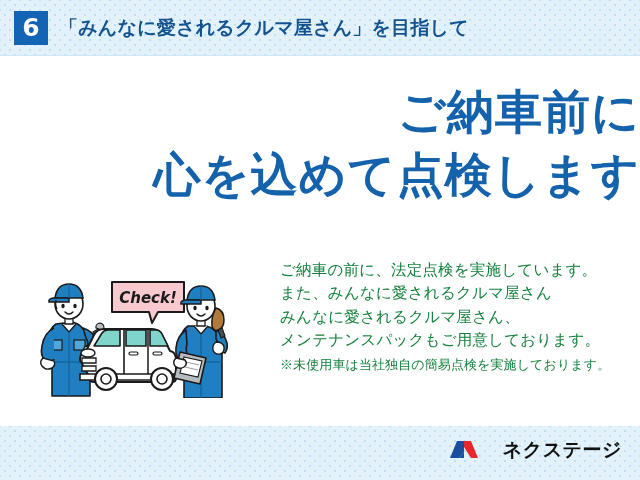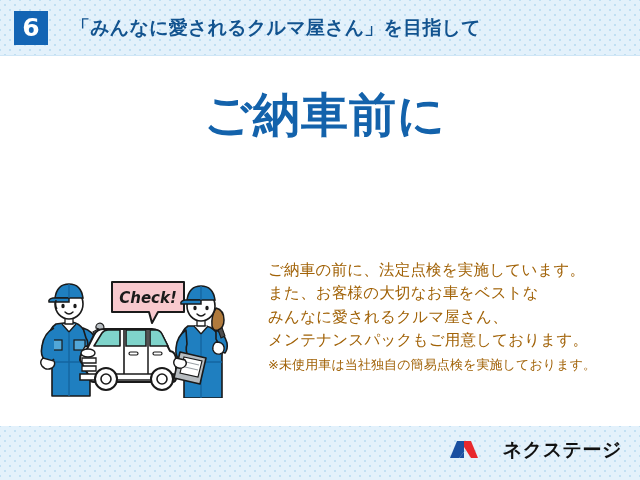--- a/index.html
+++ b/index.html
@@ -59,35 +59,34 @@
   .header-title {
     position: absolute;
     left: 59px;
     top: 15px;
     font-size: 19px;
     font-weight: bold;
     color: #12538f;
     letter-spacing: 0.2px;
     white-space: nowrap;
     line-height: 26px;
-    margin-left: 12px;
   }
 
   
   .headline {
     position: absolute;
     left: 0;
     top: 92px;
     width: 640px;
-    text-align: center;
+    text-align: right;
     color: #1362ab;
     font-weight: bold;
     letter-spacing: 1px;
     line-height: 1.0;
-    font-family: Liberation Serif, serif;
+    font-family: Liberation Mono, monospace;
   }
   .headline .line1 {
     display: block;
     font-size: 47px;
     padding-left: 10px;
   }
   .headline .line2 {
     display: block;
     font-size: 47px;
     margin-top: 16px;
@@ -99,40 +98,41 @@
     left: 36px;
     top: 262px;
     width: 210px;
     height: 136px;
   }
   .illustration svg { display: block; }
 
   
   .body-copy {
     position: absolute;
-    left: 268px;
+    left: 280px;
     top: 258px;
     width: 360px;
-    color: #a16207;
+    color: #15803d;
   }
   .body-copy .p-line {
     display: block;
     font-size: 15.5px;
     line-height: 23.4px;
     letter-spacing: 0.2px;
     white-space: nowrap;
     font-weight: normal;
   }
   .body-copy .note-line {
     display: block;
     font-size: 13px;
     line-height: 20px;
     letter-spacing: 0.1px;
     white-space: nowrap;
     margin-top: 3px;
+    font-family: Liberation Serif, serif;
   }
 
   
   .footer-band {
     position: absolute;
     left: 0;
     top: 426px;
     width: 640px;
     height: 54px;
     background-color: #e3f1fb;
@@ -167,20 +167,21 @@
 
 <div id="page">
 
   <div class="header-band">
     <div class="step-badge">6</div>
     <div class="header-title">「みんなに愛されるクルマ屋さん」を目指して</div>
   </div>
 
   <div class="headline">
     <span class="line1">ご納車前に</span>
+    <span class="line2">心を込めて点検します</span>
   </div>
 
   <div class="illustration">
     <svg width="210" height="136" viewBox="0 0 210 136" xmlns="http://www.w3.org/2000/svg">
 
       <g>
 
         <path d="M20 62 q-6 4 -8 14 l-3 22 q-1 6 5 6 l2 0 l0 30 l38 0 l0 -40 q1 -16 -6 -26 q-5 -7 -12 -8 z" fill="#1f7fc0" stroke="#1a1a1a" stroke-width="1.6" stroke-linejoin="round"></path>
 
         <path d="M26 62 l7 8 l7 -8" fill="#ffffff" stroke="#1a1a1a" stroke-width="1.4"></path>
@@ -295,21 +296,21 @@
         <ellipse cx="171" cy="46" rx="1.7" ry="2.3" fill="#1a1a1a"></ellipse>
 
         <path d="M161 52 q4 4 8 0" stroke="#1a1a1a" stroke-width="1.4" fill="none" stroke-linecap="round"></path>
       </g>
 
     </svg>
   </div>
 
   <div class="body-copy">
     <span class="p-line">ご納車の前に、法定点検を実施しています。</span>
-    <span class="p-line">また、お客様の大切なお車をベストな</span>
+    <span class="p-line">また、みんなに愛されるクルマ屋さん</span>
     <span class="p-line">みんなに愛されるクルマ屋さん、</span>
     <span class="p-line">メンテナンスパックもご用意しております。</span>
     <span class="note-line">※未使用車は当社独自の簡易点検を実施しております。</span>
   </div>
 
   <div class="footer-band">
     <div class="brand">
       <svg class="brand-mark" viewBox="0 0 34 24" xmlns="http://www.w3.org/2000/svg">
         <path d="M2 20 L9 3 L16 3 L16 14 L11 20 Z" fill="#1a4fa0"></path>
         <path d="M16 3 L23 3 L30 20 L23 20 L16 9 Z" fill="#e8282d"></path>

